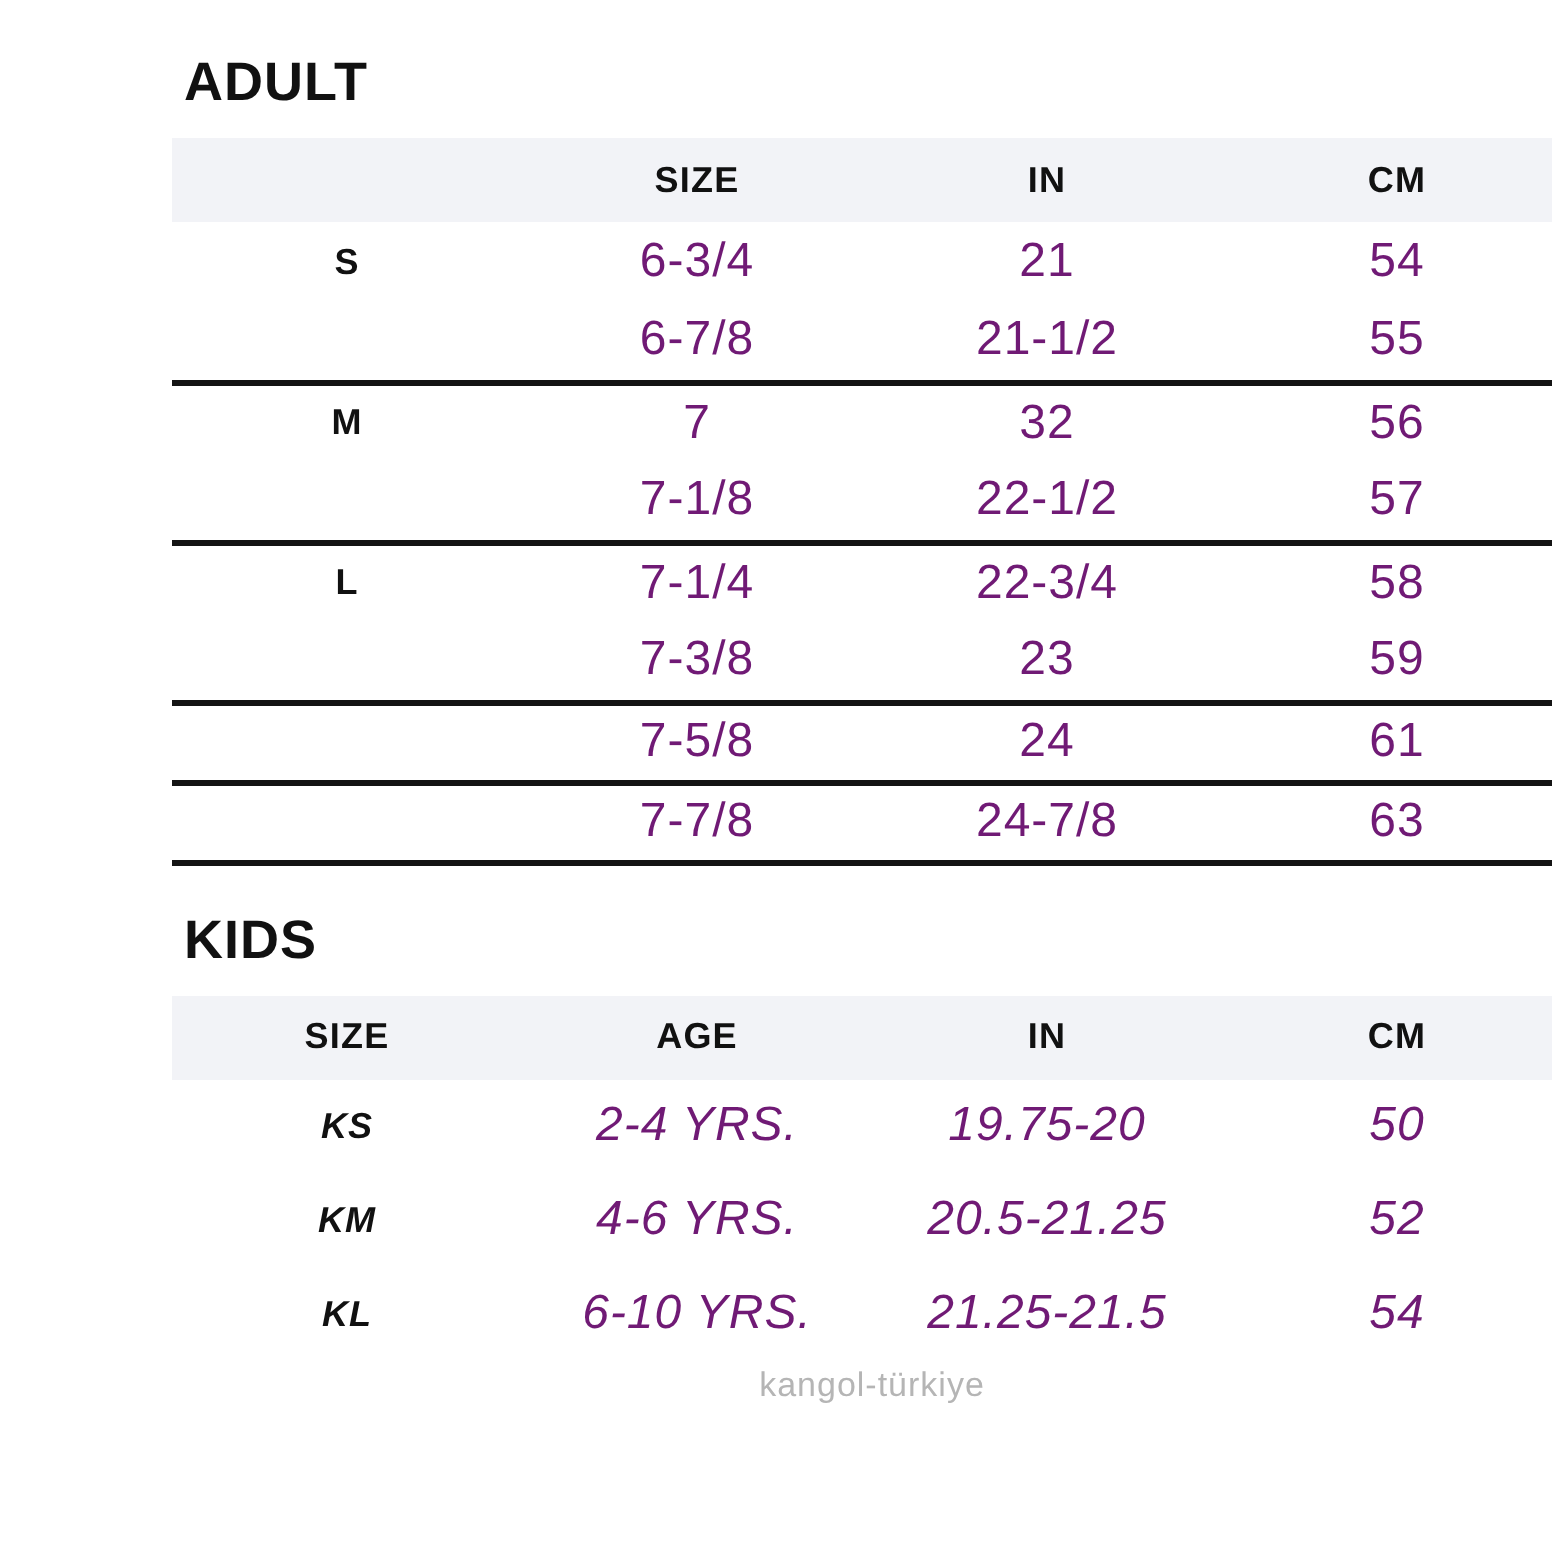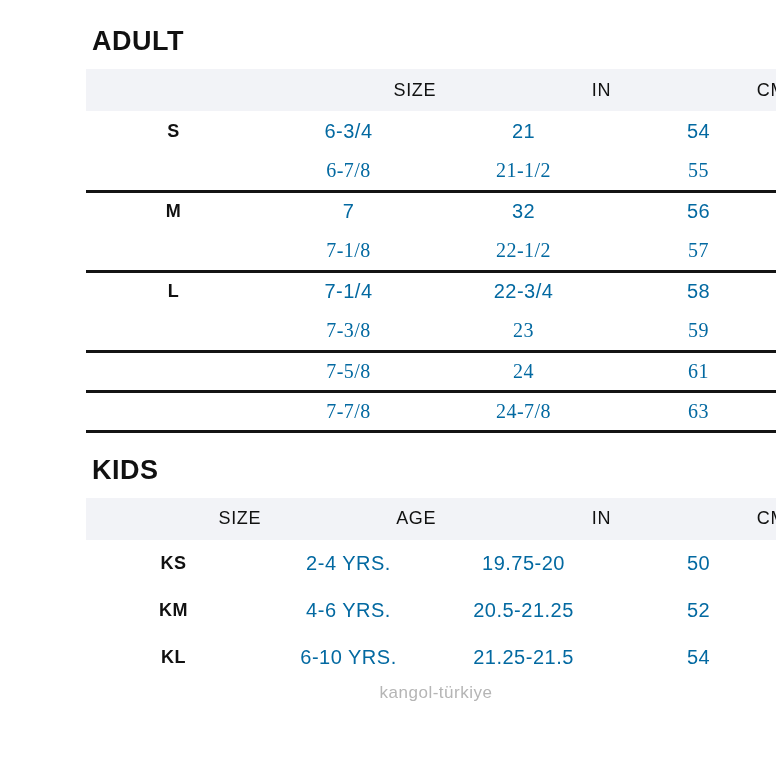--- a/index.html
+++ b/index.html
@@ -27,46 +27,45 @@
   table.size-table {
     width: 100%;
     border-collapse: collapse;
     table-layout: fixed;
   }
   table.size-table col { width: 25%; }
   table.size-table th {
     background: var(--header-bg, #f2f3f7);
     height: 42px;
     font-size: 18px;
-    font-weight: 400;
+    font-weight: 700;
     letter-spacing: 0.6px;
     color: #111111;
-    text-align: right;
+    text-align: center;
     vertical-align: middle;
   }
   table.size-table td {
     height: 40px;
-    font-size: 20px;
+    font-size: 24px;
     font-weight: 300;
     letter-spacing: 0.5px;
-    color: #0369a1;
+    color: #701a75;
     text-align: center;
     vertical-align: middle;
   }
   table.size-table td.row-label {
     font-size: 18px;
     font-weight: 700;
     letter-spacing: 0.5px;
     color: #111111;
   }
   table.size-table tr.group-end td {
     border-bottom: 3px solid var(--line-color, #141414);
-    font-family: Liberation Serif, serif;
   }
-  table.kids-table td { height: 47px; }
+  table.kids-table td { height: 47px; font-style: italic; }
   .kids-section { margin-top: 22px; }
   .footer {
     margin-top: 2px;
     text-align: center;
     font-size: 17px;
     font-weight: 300;
     letter-spacing: 0.5px;
     color: var(--footer-color, #b5b5b5);
   }
 </style>

